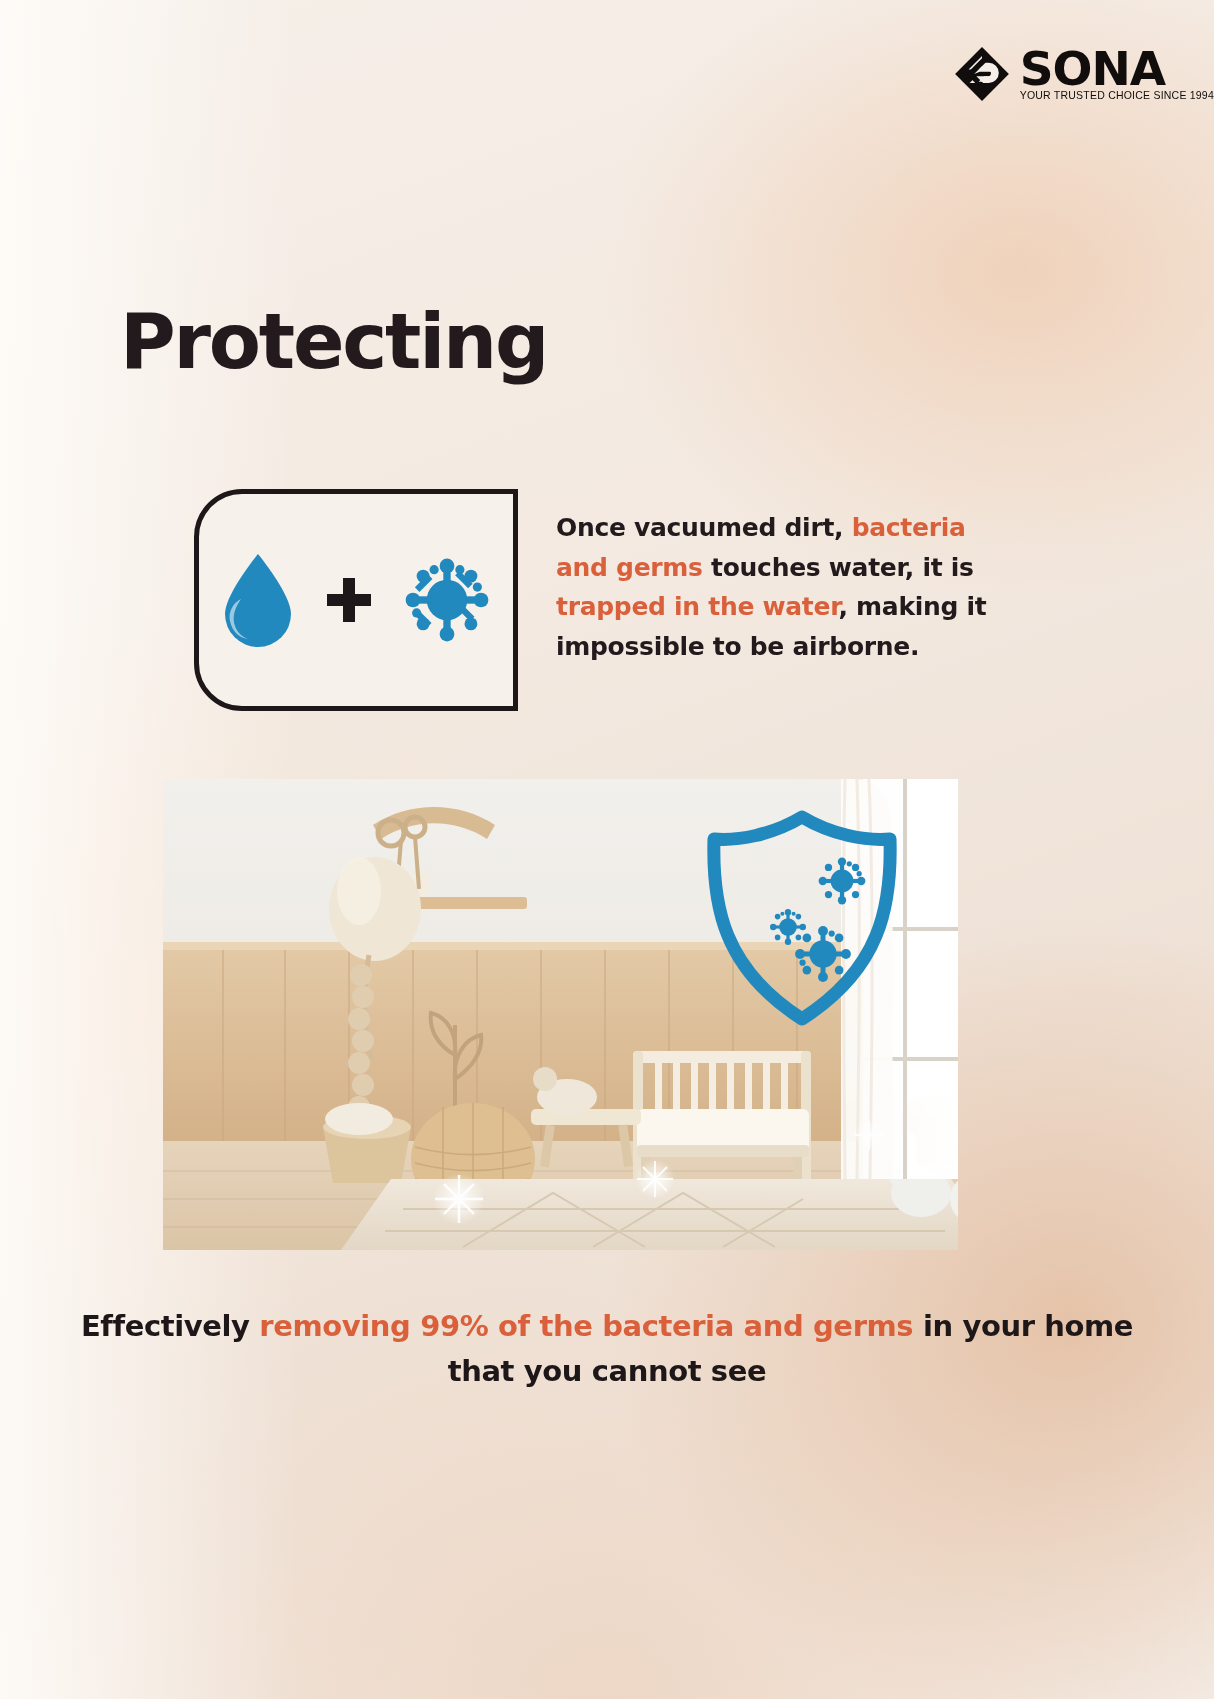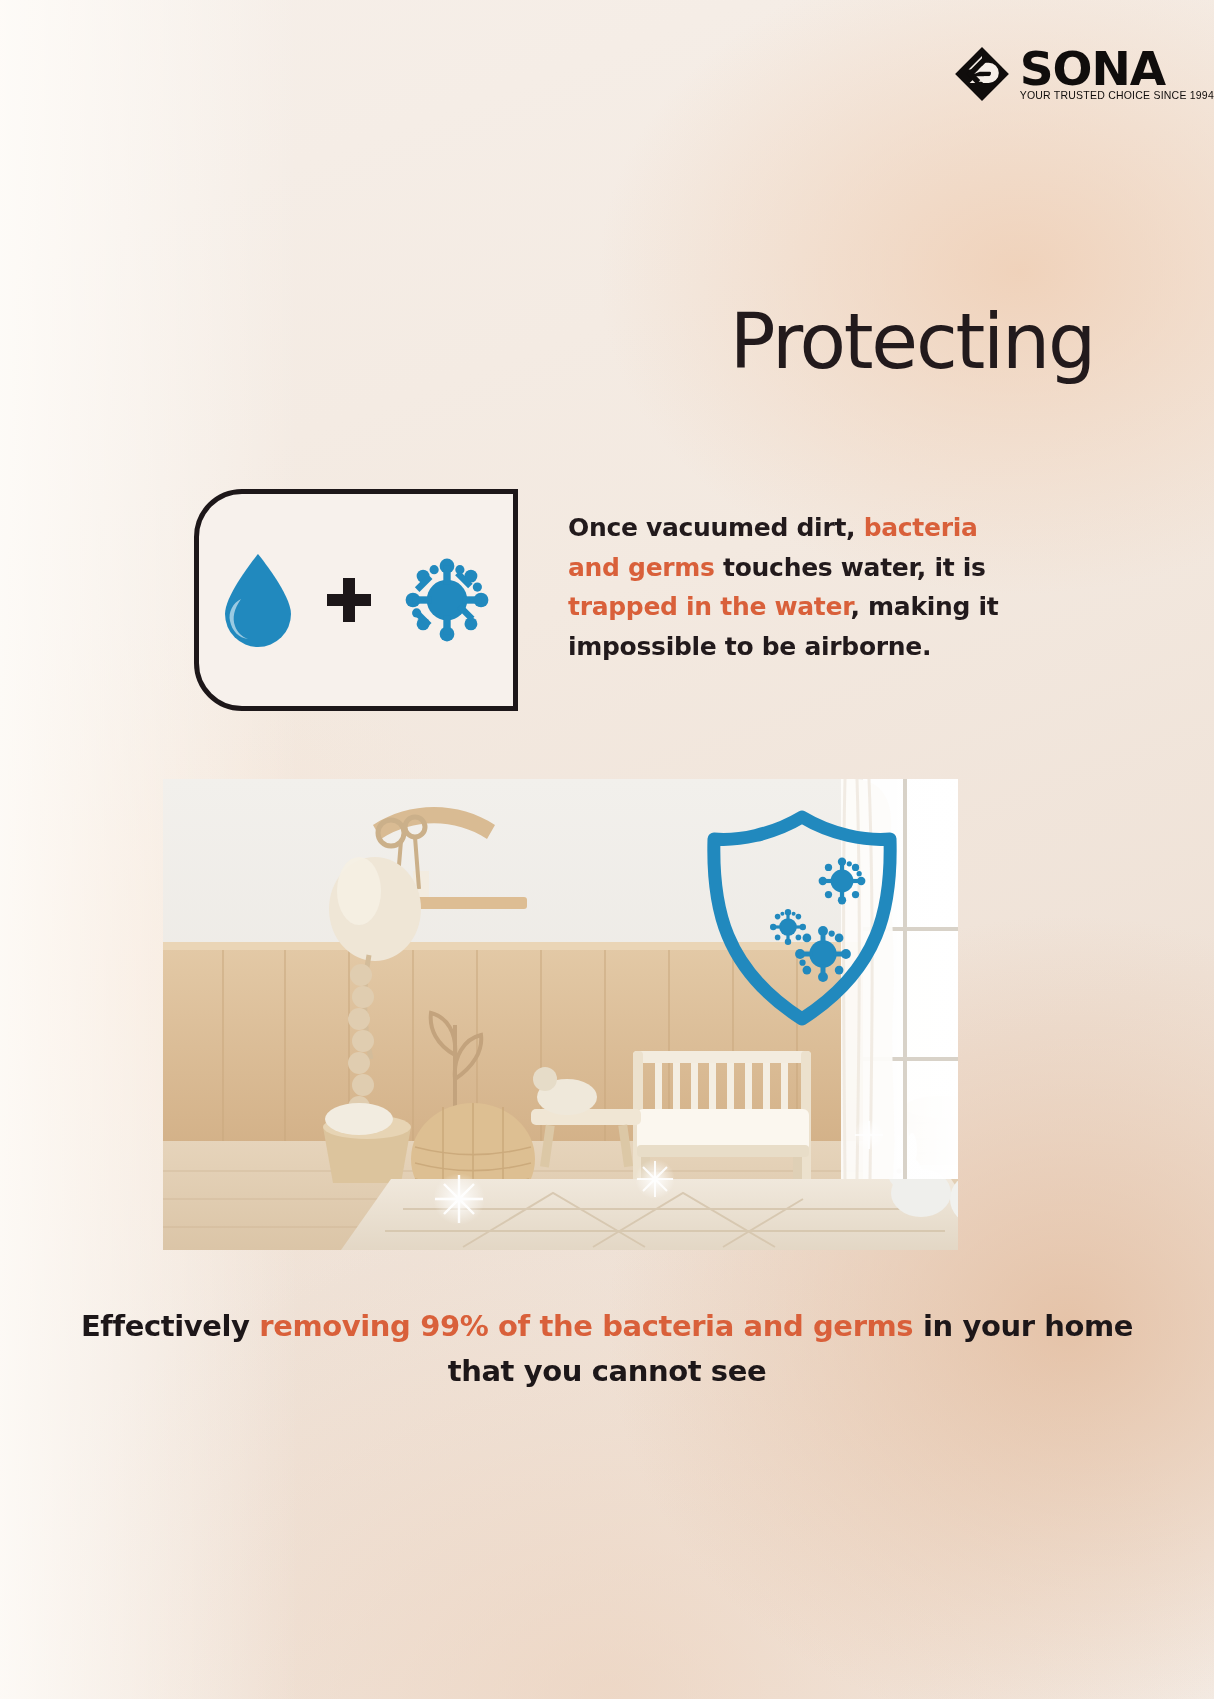--- a/index.html
+++ b/index.html
@@ -40,23 +40,23 @@
   }
   .logo-tag{
     font-family:"Liberation Sans",sans-serif;
     font-weight:normal;font-size:10.5px;letter-spacing:.22px;color:#100d0c;
     margin-top:0;white-space:nowrap;
   }
 
   
   .headline{
     position:absolute;left:0;top:255px;width:100%;
-    text-align:right;
+    text-align:left;
     font-family:"DejaVu Sans",sans-serif;
-    font-weight:normal;
+    font-weight:bold;
     font-size:76px;line-height:.96;
     letter-spacing:-2.2px;
     color:#221a1c;
     padding:0 120px;box-sizing:border-box;
   }
   .headline .l2{display:block;}
 
   
   .mid-row{position:absolute;left:0;top:489px;width:100%;height:232px;}
 
@@ -72,21 +72,20 @@
   .plus-ico{width:52px;height:52px;display:block;}
   .germ-ico{width:92px;height:92px;display:block;}
 
   .para{
     position:absolute;left:556px;top:-6px;width:432px;
     font-family:"DejaVu Sans",sans-serif;
     font-weight:bold;
     font-size:25px;line-height:1.58;
     color:#221a1c;
     letter-spacing:-.3px;
-    margin-left:12px;
   }
   .hl{color:#d9603a;}
 
   
   .photo{
     position:absolute;left:163px;top:779px;width:795px;height:471px;
     overflow:hidden;
     background:#e9e0d5;
   }
   .photo svg{display:block;width:100%;height:100%;}

